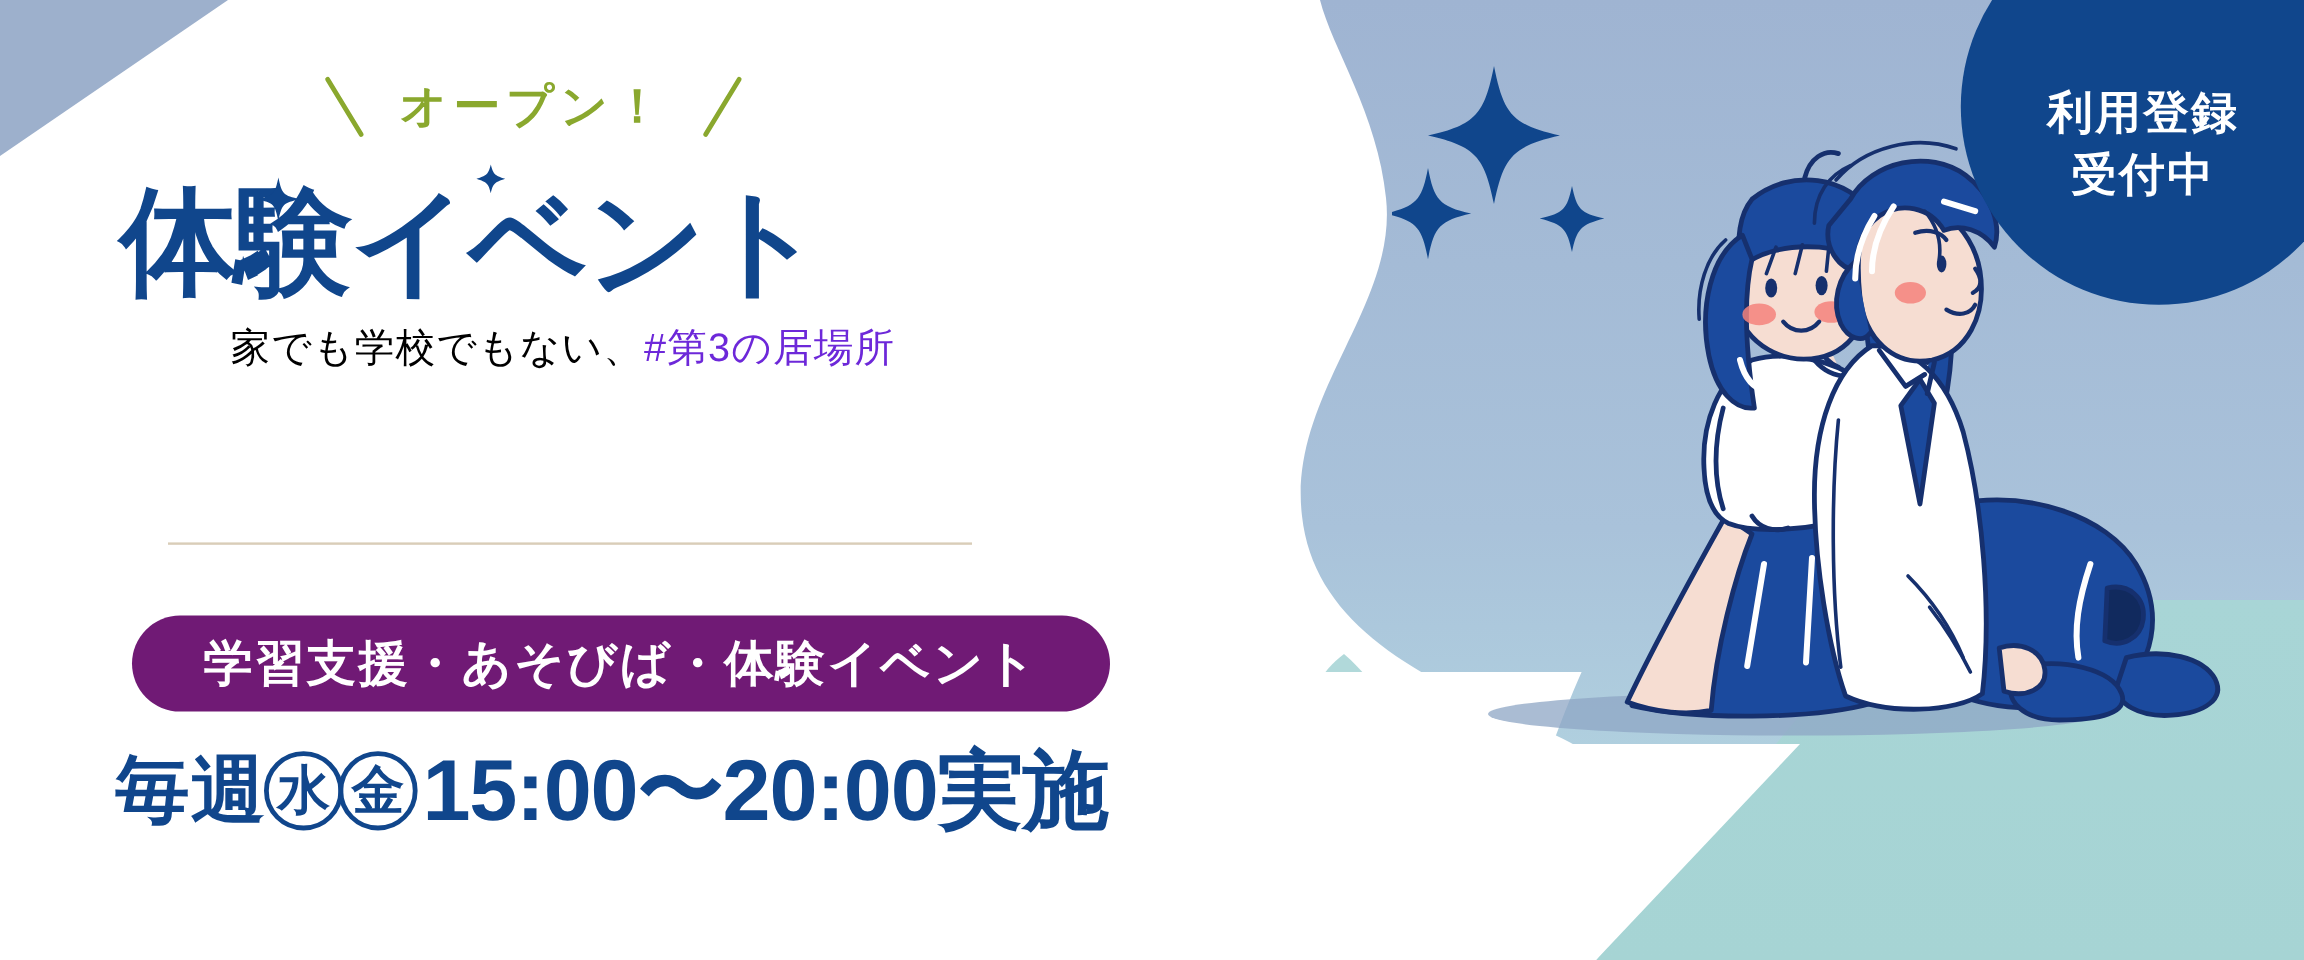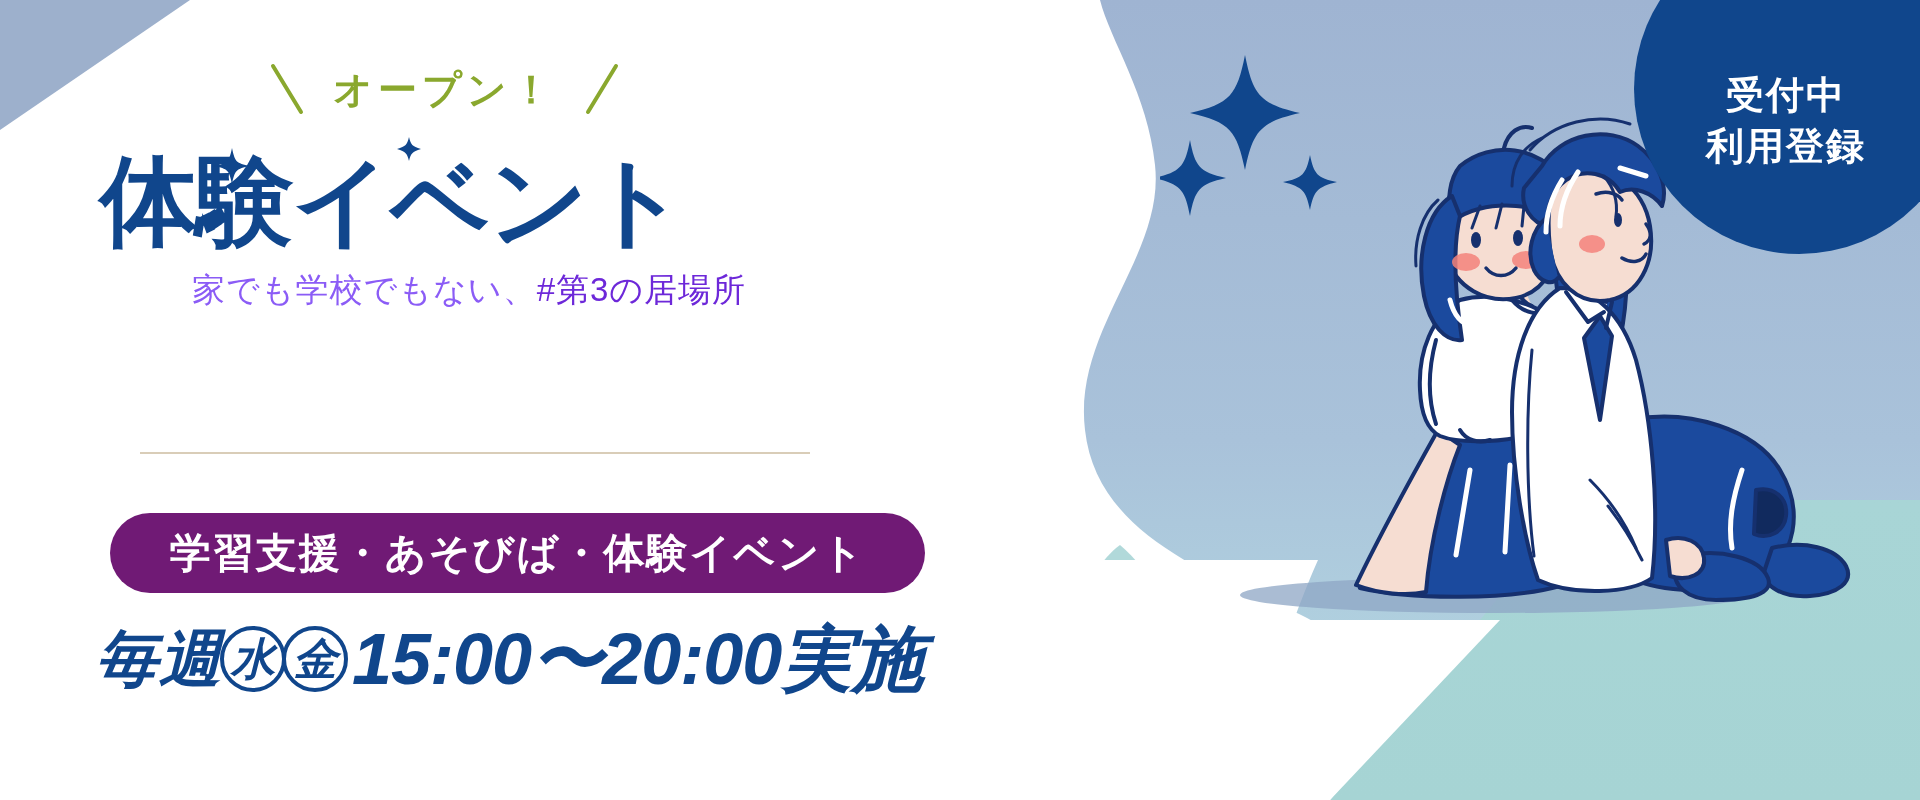--- a/index.html
+++ b/index.html
@@ -79,21 +79,21 @@
   
   .subtitle {
     position:absolute;
     left:192px; top:270px;
     font-size:33px;
     font-weight:500;
     letter-spacing:1px;
     line-height:1.2;
     white-space:nowrap;
   }
-  .sub-a { color:#8b5cf6; }
+  .sub-a { color:#000000; }
   .sub-b { color:#6d28d9; }
 
   
   .divider {
     position:absolute;
     left:140px; top:452px;
     width:670px; height:2px;
     background:#d9cdb8;
   }
 
@@ -115,21 +115,20 @@
     white-space:nowrap;
   }
 
   
   .schedule {
     position:absolute;
     left:96px; top:623px;
     display:flex; align-items:center;
     color:#10468c;
     white-space:nowrap;
-    font-style:italic;
   }
   .sched-word {
     font-size:62px; font-weight:700; line-height:1; letter-spacing:1px;
   }
   .day-circle {
     width:66px; height:66px;
     border:4px solid #10468c;
     border-radius:50%;
     display:inline-flex; align-items:center; justify-content:center;
     font-size:44px; font-weight:700; line-height:1;
@@ -381,17 +380,17 @@
 
     <div class="schedule">
       <span class="sched-word">毎週</span>
       <span class="day-circle">水</span>
       <span class="day-circle">金</span>
       <span class="sched-time">15:00〜20:00実施</span>
     </div>
   </div>
 
   <div class="badge">
+    <span class="badge-line">利用登録</span>
     <span class="badge-line">受付中</span>
-    <span class="badge-line">利用登録</span>
   </div>
 
 </div>
 
 </body></html>

